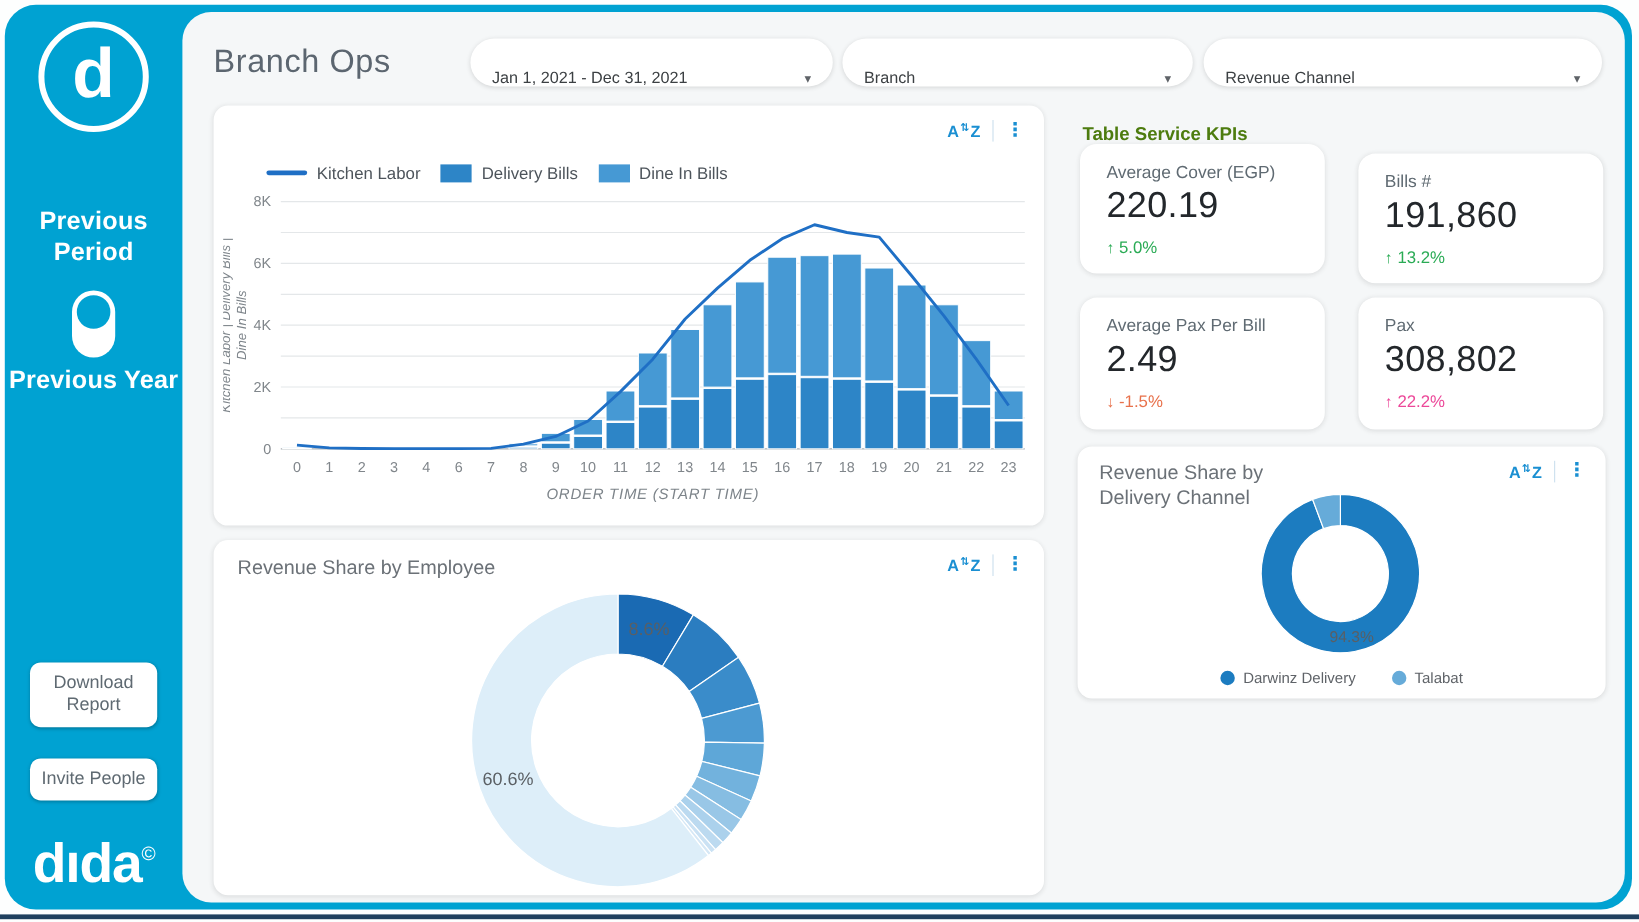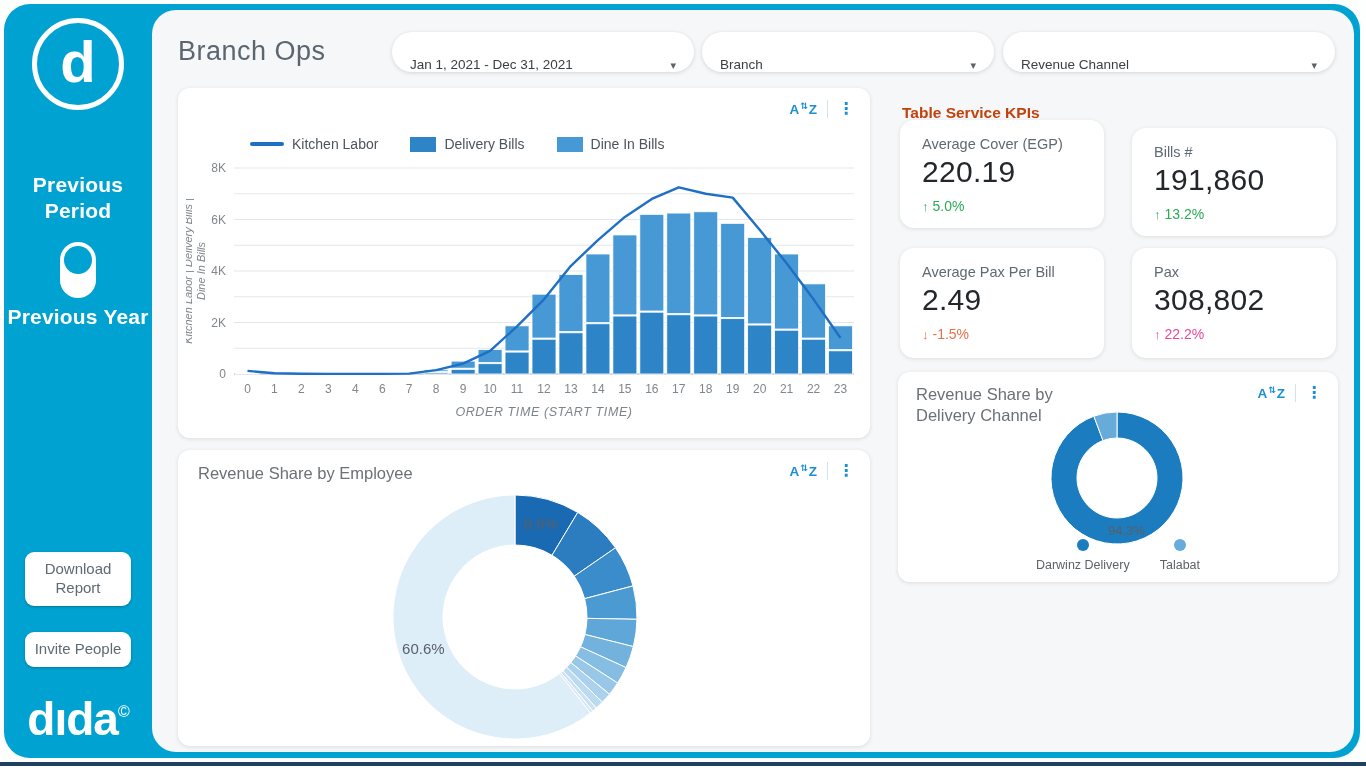--- a/index.html
+++ b/index.html
@@ -40,43 +40,43 @@
   
   .card { position:absolute; background:#fff; border-radius:12px; box-shadow:0 1px 4px rgba(32,33,36,.12); }
   .card-icons { position:absolute; top:12px; right:16px; display:flex; align-items:center; gap:10px; color:#1a8fd2; }
   .az { display:flex; align-items:center; font-size:13.5px; font-weight:700; cursor:pointer; letter-spacing:0; }
   .az .azarr { font-size:9px; margin:0 1px 6px 1px; }
   .icon-sep { width:1px; height:18px; background:#cfe2ef; }
   .dots { font-size:16px; font-weight:700; cursor:pointer; line-height:1; }
   .card-title { position:absolute; left:20px; top:14px; font-size:16.5px; color:#6b7177; }
 
   .chart-card { left:26px; top:78px; width:692px; height:350px; }
-  .legend-row { position:absolute; left:72px; top:48px; display:flex; align-items:center; gap:32px;
+  .legend-row { position:absolute; left:44px; top:48px; display:flex; align-items:center; gap:17px;
     font-size:14px; color:#4d545b; }
   .legend-item { display:flex; align-items:center; gap:8px; }
   .legend-line { width:34px; height:3.5px; border-radius:2px; }
   .legend-box { width:26px; height:15px; }
   .combo-wrap { position:absolute; left:8px; top:72px; width:676px; height:266px; }
 
   .emp-card { left:26px; top:440px; width:692px; height:296px; }
   .emp-donut { position:absolute; left:0; top:36px; width:692px; height:260px; }
 
-  .kpi-title { position:absolute; left:750px; top:94px; font-size:15.5px; font-weight:700; color:#c2410c; }
+  .kpi-title { position:absolute; left:750px; top:94px; font-size:15.5px; font-weight:700; color:#4d7c0f; }
   .kpi-card { border-radius:14px; width:204px; padding:16px 20px 0 22px; }
   .kpi-label { font-size:14.5px; color:#5f6a72; }
   .kpi-value { font-size:30px; color:#23272b; margin-top:3px; letter-spacing:.3px; }
   .kpi-delta { font-size:14px; margin-top:9px; }
   .kpi-delta .arr { font-weight:700; font-size:13px; margin-right:4px; }
 
   .del-card { left:746px; top:362px; width:440px; height:210px;padding-left:28px; }
   .del-title { position:absolute; left:18px; top:12px; font-size:16.5px; color:#6b7177; line-height:1.3; }
   .del-donut { position:absolute; left:0; top:34px; width:440px; height:140px; }
   .del-legend { position:absolute; left:0; right:0; bottom:10px; display:flex; justify-content:center; gap:30px;
     font-size:12.5px; color:#5f6368; }
-  .del-legend .li { display:flex; align-items:center; gap:7px;flex-direction:column; }
+  .del-legend .li { display:flex; align-items:center; gap:7px; }
   .dot { width:12px; height:12px; border-radius:50%; }
 
   .obs-card { left:746px; top:588px; width:440px; height:148px; padding:18px 24px; }
   .obs-title { font-size:18px; font-weight:700; color:#3f444a; }
   .obs-item { font-size:16.5px; font-style:italic; color:#868c92; margin-top:14px; line-height:1.3; }
 
   svg text { font-family:"Liberation Sans","DejaVu Sans",sans-serif; }
 </style>
 </head>
 <body>

